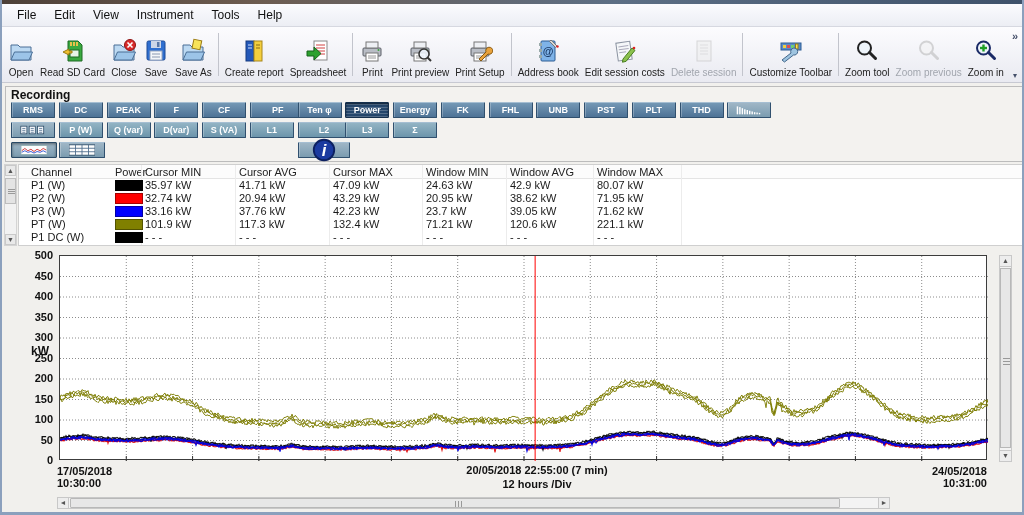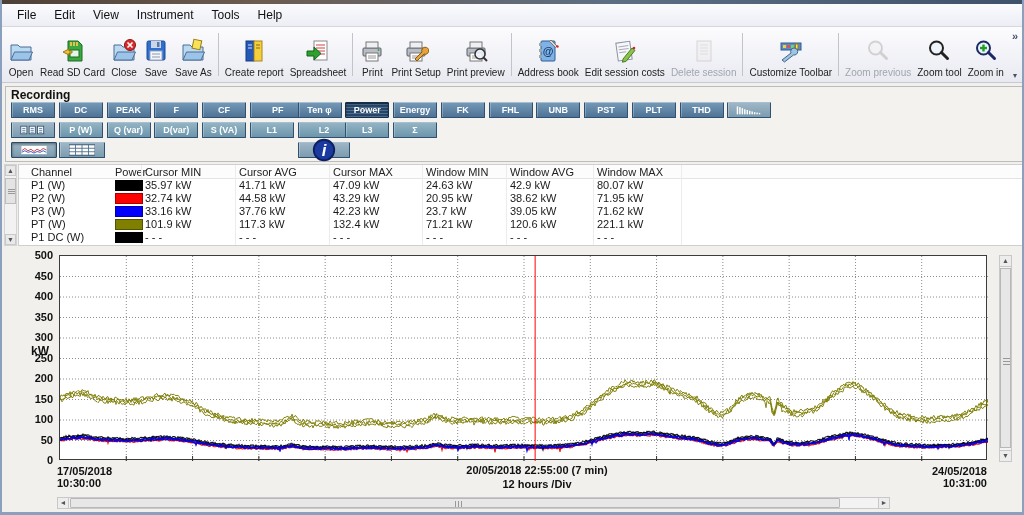--- a/index.html
+++ b/index.html
@@ -212,39 +212,39 @@
       </div>
       <div class="tb-item">
         <span class="ic">
           <svg width="26" height="26" viewBox="0 0 26 26">
             <rect x="4" y="10" width="18" height="8" rx="1" fill="#b9bdc5" stroke="#5a5e66"></rect>
             <rect x="7" y="4" width="12" height="6" fill="#eef0f4" stroke="#777"></rect>
             <rect x="7" y="15" width="12" height="8" fill="#fff" stroke="#777"></rect>
             <line x1="9" y1="18" x2="17" y2="18" stroke="#999"></line>
             <line x1="9" y1="20" x2="17" y2="20" stroke="#999"></line>
             <circle cx="19.5" cy="12" r="1" fill="#3da13e"></circle>
-            <path d="M14 23 l7 -7 a3.5 3.5 0 1 0 -2 -2 l-7 7 z" fill="#e8a23c" stroke="#8a5a10"></path>
-          </svg>
-        </span>
-        <span>Print Setup</span>
+            <circle cx="17" cy="16" r="5" fill="rgba(240,246,255,.85)" stroke="#333" stroke-width="1.5"></circle>
+            <line x1="20.5" y1="19.5" x2="24" y2="23" stroke="#333" stroke-width="2"></line>
+          </svg>
+        </span>
+        <span>Print preview</span>
       </div>
       <div class="tb-item">
         <span class="ic">
           <svg width="26" height="26" viewBox="0 0 26 26">
             <rect x="4" y="10" width="18" height="8" rx="1" fill="#b9bdc5" stroke="#5a5e66"></rect>
             <rect x="7" y="4" width="12" height="6" fill="#eef0f4" stroke="#777"></rect>
             <rect x="7" y="15" width="12" height="8" fill="#fff" stroke="#777"></rect>
             <line x1="9" y1="18" x2="17" y2="18" stroke="#999"></line>
             <line x1="9" y1="20" x2="17" y2="20" stroke="#999"></line>
             <circle cx="19.5" cy="12" r="1" fill="#3da13e"></circle>
-            <circle cx="17" cy="16" r="5" fill="rgba(240,246,255,.85)" stroke="#333" stroke-width="1.5"></circle>
-            <line x1="20.5" y1="19.5" x2="24" y2="23" stroke="#333" stroke-width="2"></line>
-          </svg>
-        </span>
-        <span>Print preview</span>
+            <path d="M14 23 l7 -7 a3.5 3.5 0 1 0 -2 -2 l-7 7 z" fill="#e8a23c" stroke="#8a5a10"></path>
+          </svg>
+        </span>
+        <span>Print Setup</span>
       </div>
       <div class="tb-sep"></div>
       <div class="tb-item">
         <span class="ic">
           <svg width="26" height="26" viewBox="0 0 26 26">
             <rect x="6" y="3" width="14" height="20" rx="1" fill="#7fb3e8" stroke="#2c5c94"></rect>
             <rect x="4" y="5" width="3" height="3" fill="#9aa"></rect>
             <rect x="4" y="11" width="3" height="3" fill="#9aa"></rect>
             <rect x="4" y="17" width="3" height="3" fill="#9aa"></rect>
             <text x="13" y="17" font-size="11" font-weight="bold" fill="#1a3a66" text-anchor="middle">@</text>
@@ -289,37 +289,37 @@
             <rect x="5" y="7" width="3" height="3" fill="#f0d040"></rect>
             <rect x="9" y="7" width="3" height="3" fill="#e05050"></rect>
             <rect x="13" y="7" width="3" height="3" fill="#70d070"></rect>
             <rect x="17.5" y="6" width="2.5" height="5" fill="#f7e35a" stroke="#9a7a10"></rect>
             <path d="M4 22 l9 -7 a3.5 3.5 0 1 1 2.5 2 l-9 7 z" fill="#9ec4e0" stroke="#44688c"></path>
           </svg>
         </span>
         <span>Customize Toolbar</span>
       </div>
       <div class="tb-sep"></div>
+      <div class="tb-item">
+        <span class="ic">
+          <svg width="26" height="26" viewBox="0 0 26 26">
+            <circle cx="10.5" cy="10" r="6.5" fill="#eef4fa" stroke="#222" stroke-width="2"></circle>
+            <line x1="15.5" y1="14.5" x2="21.5" y2="20.5" stroke="#222" stroke-width="3" stroke-linecap="round"></line>
+          </svg>
+        </span>
+        <span>Zoom tool</span>
+      </div>
       <div class="tb-item disabled">
         <span class="ic">
           <svg width="26" height="26" viewBox="0 0 26 26">
             <circle cx="10.5" cy="10" r="6.5" fill="#eef4fa" stroke="#b2b6be" stroke-width="2"></circle>
             <line x1="15.5" y1="14.5" x2="21.5" y2="20.5" stroke="#b2b6be" stroke-width="3" stroke-linecap="round"></line>
           </svg>
         </span>
         <span>Zoom previous</span>
-      </div>
-      <div class="tb-item">
-        <span class="ic">
-          <svg width="26" height="26" viewBox="0 0 26 26">
-            <circle cx="10.5" cy="10" r="6.5" fill="#eef4fa" stroke="#222" stroke-width="2"></circle>
-            <line x1="15.5" y1="14.5" x2="21.5" y2="20.5" stroke="#222" stroke-width="3" stroke-linecap="round"></line>
-          </svg>
-        </span>
-        <span>Zoom tool</span>
       </div>
       <div class="tb-item">
         <span class="ic">
           <svg width="26" height="26" viewBox="0 0 26 26">
             <circle cx="10.5" cy="10" r="6.5" fill="#eef4fa" stroke="#1a2a66" stroke-width="2"></circle>
             <line x1="15.5" y1="14.5" x2="21.5" y2="20.5" stroke="#1a2a66" stroke-width="3" stroke-linecap="round"></line>
             <line x1="10.5" y1="6.5" x2="10.5" y2="13.5" stroke="#1f9e26" stroke-width="2.4"></line>
             <line x1="7" y1="10" x2="14" y2="10" stroke="#1f9e26" stroke-width="2.4"></line>
           </svg>
         </span>
@@ -450,21 +450,21 @@
         <div class="tcell" style="left: 220px;">41.71 kW</div>
         <div class="tcell" style="left: 314px;">47.09 kW</div>
         <div class="tcell" style="left: 407px;">24.63 kW</div>
         <div class="tcell" style="left: 491px;">42.9 kW</div>
         <div class="tcell" style="left: 578px;">80.07 kW</div>
       </div>
       <div class="trow" style="top: 27px;">
         <div class="tcell" style="left: 12px;">P2 (W)</div>
         <div class="swatch" style="left: 96px; background: rgb(255, 0, 0);"></div>
         <div class="tcell" style="left: 126px;">32.74 kW</div>
-        <div class="tcell" style="left: 220px;">44.58 kW</div>
+        <div class="tcell" style="left: 220px;">20.94 kW</div>
         <div class="tcell" style="left: 314px;">43.29 kW</div>
         <div class="tcell" style="left: 407px;">20.95 kW</div>
         <div class="tcell" style="left: 491px;">38.62 kW</div>
         <div class="tcell" style="left: 578px;">71.95 kW</div>
       </div>
       <div class="trow" style="top: 40px;">
         <div class="tcell" style="left: 12px;">P3 (W)</div>
         <div class="swatch" style="left: 96px; background: rgb(0, 0, 255);"></div>
         <div class="tcell" style="left: 126px;">33.16 kW</div>
         <div class="tcell" style="left: 220px;">37.76 kW</div>

